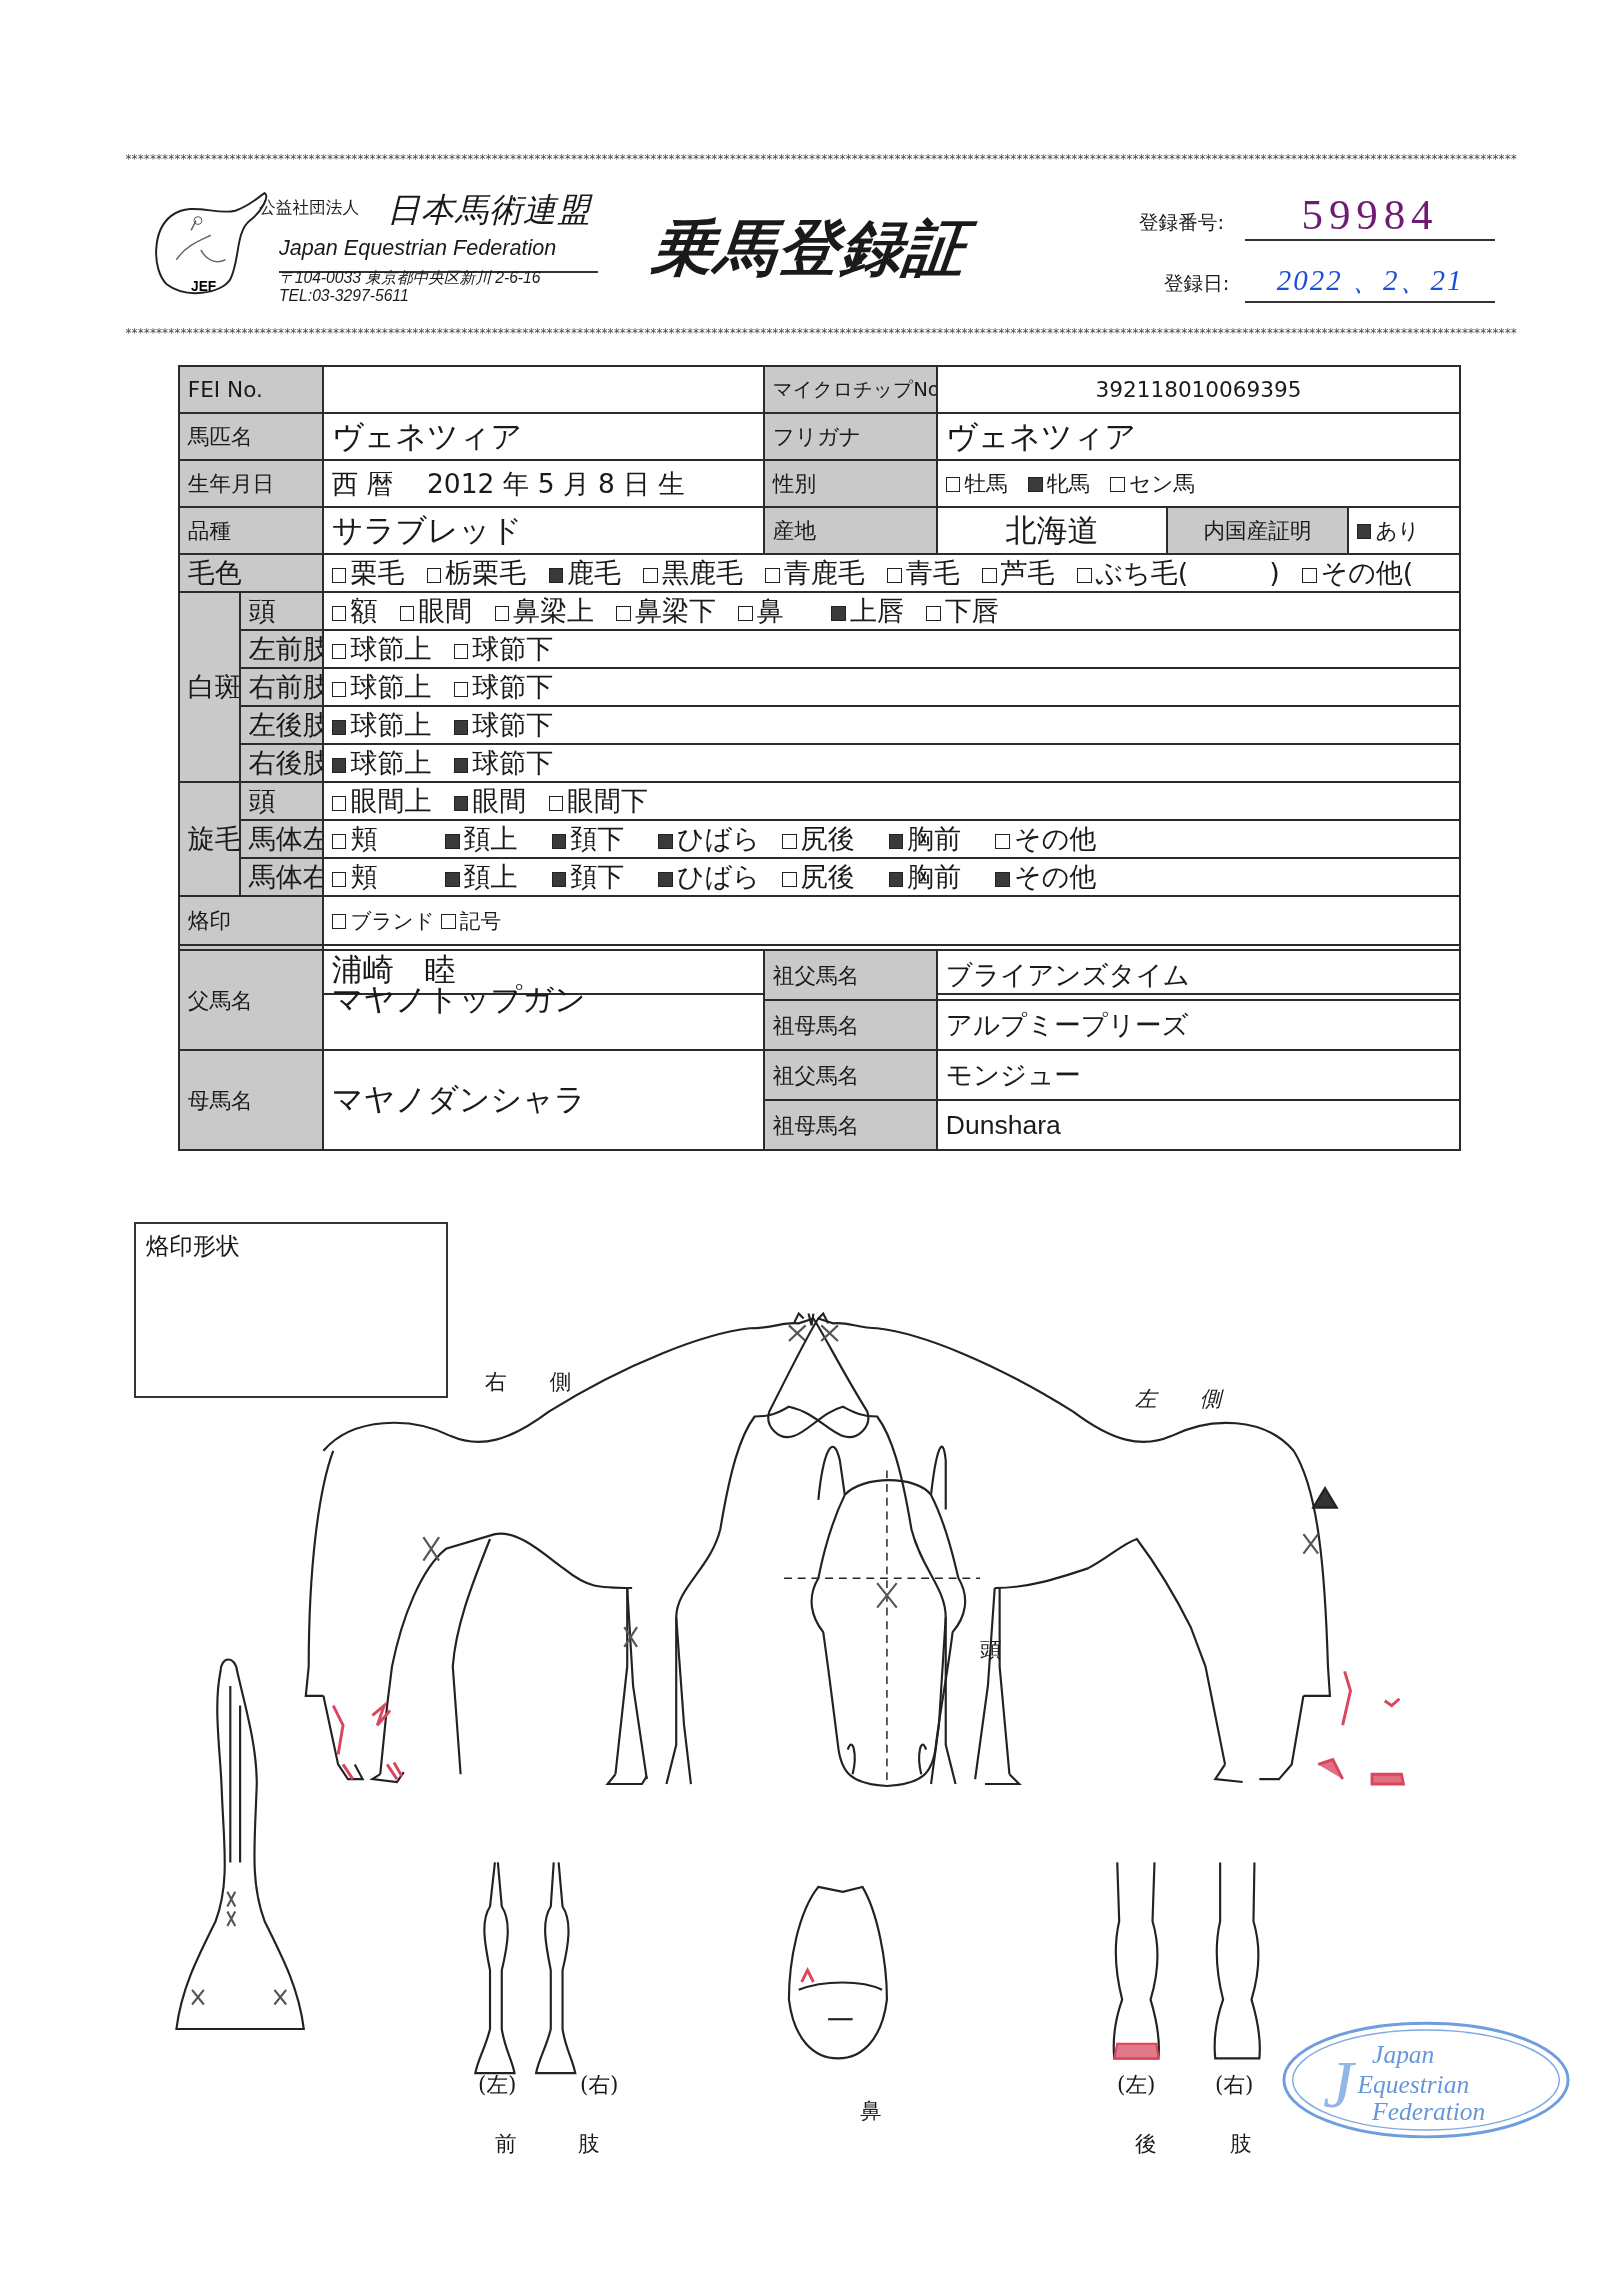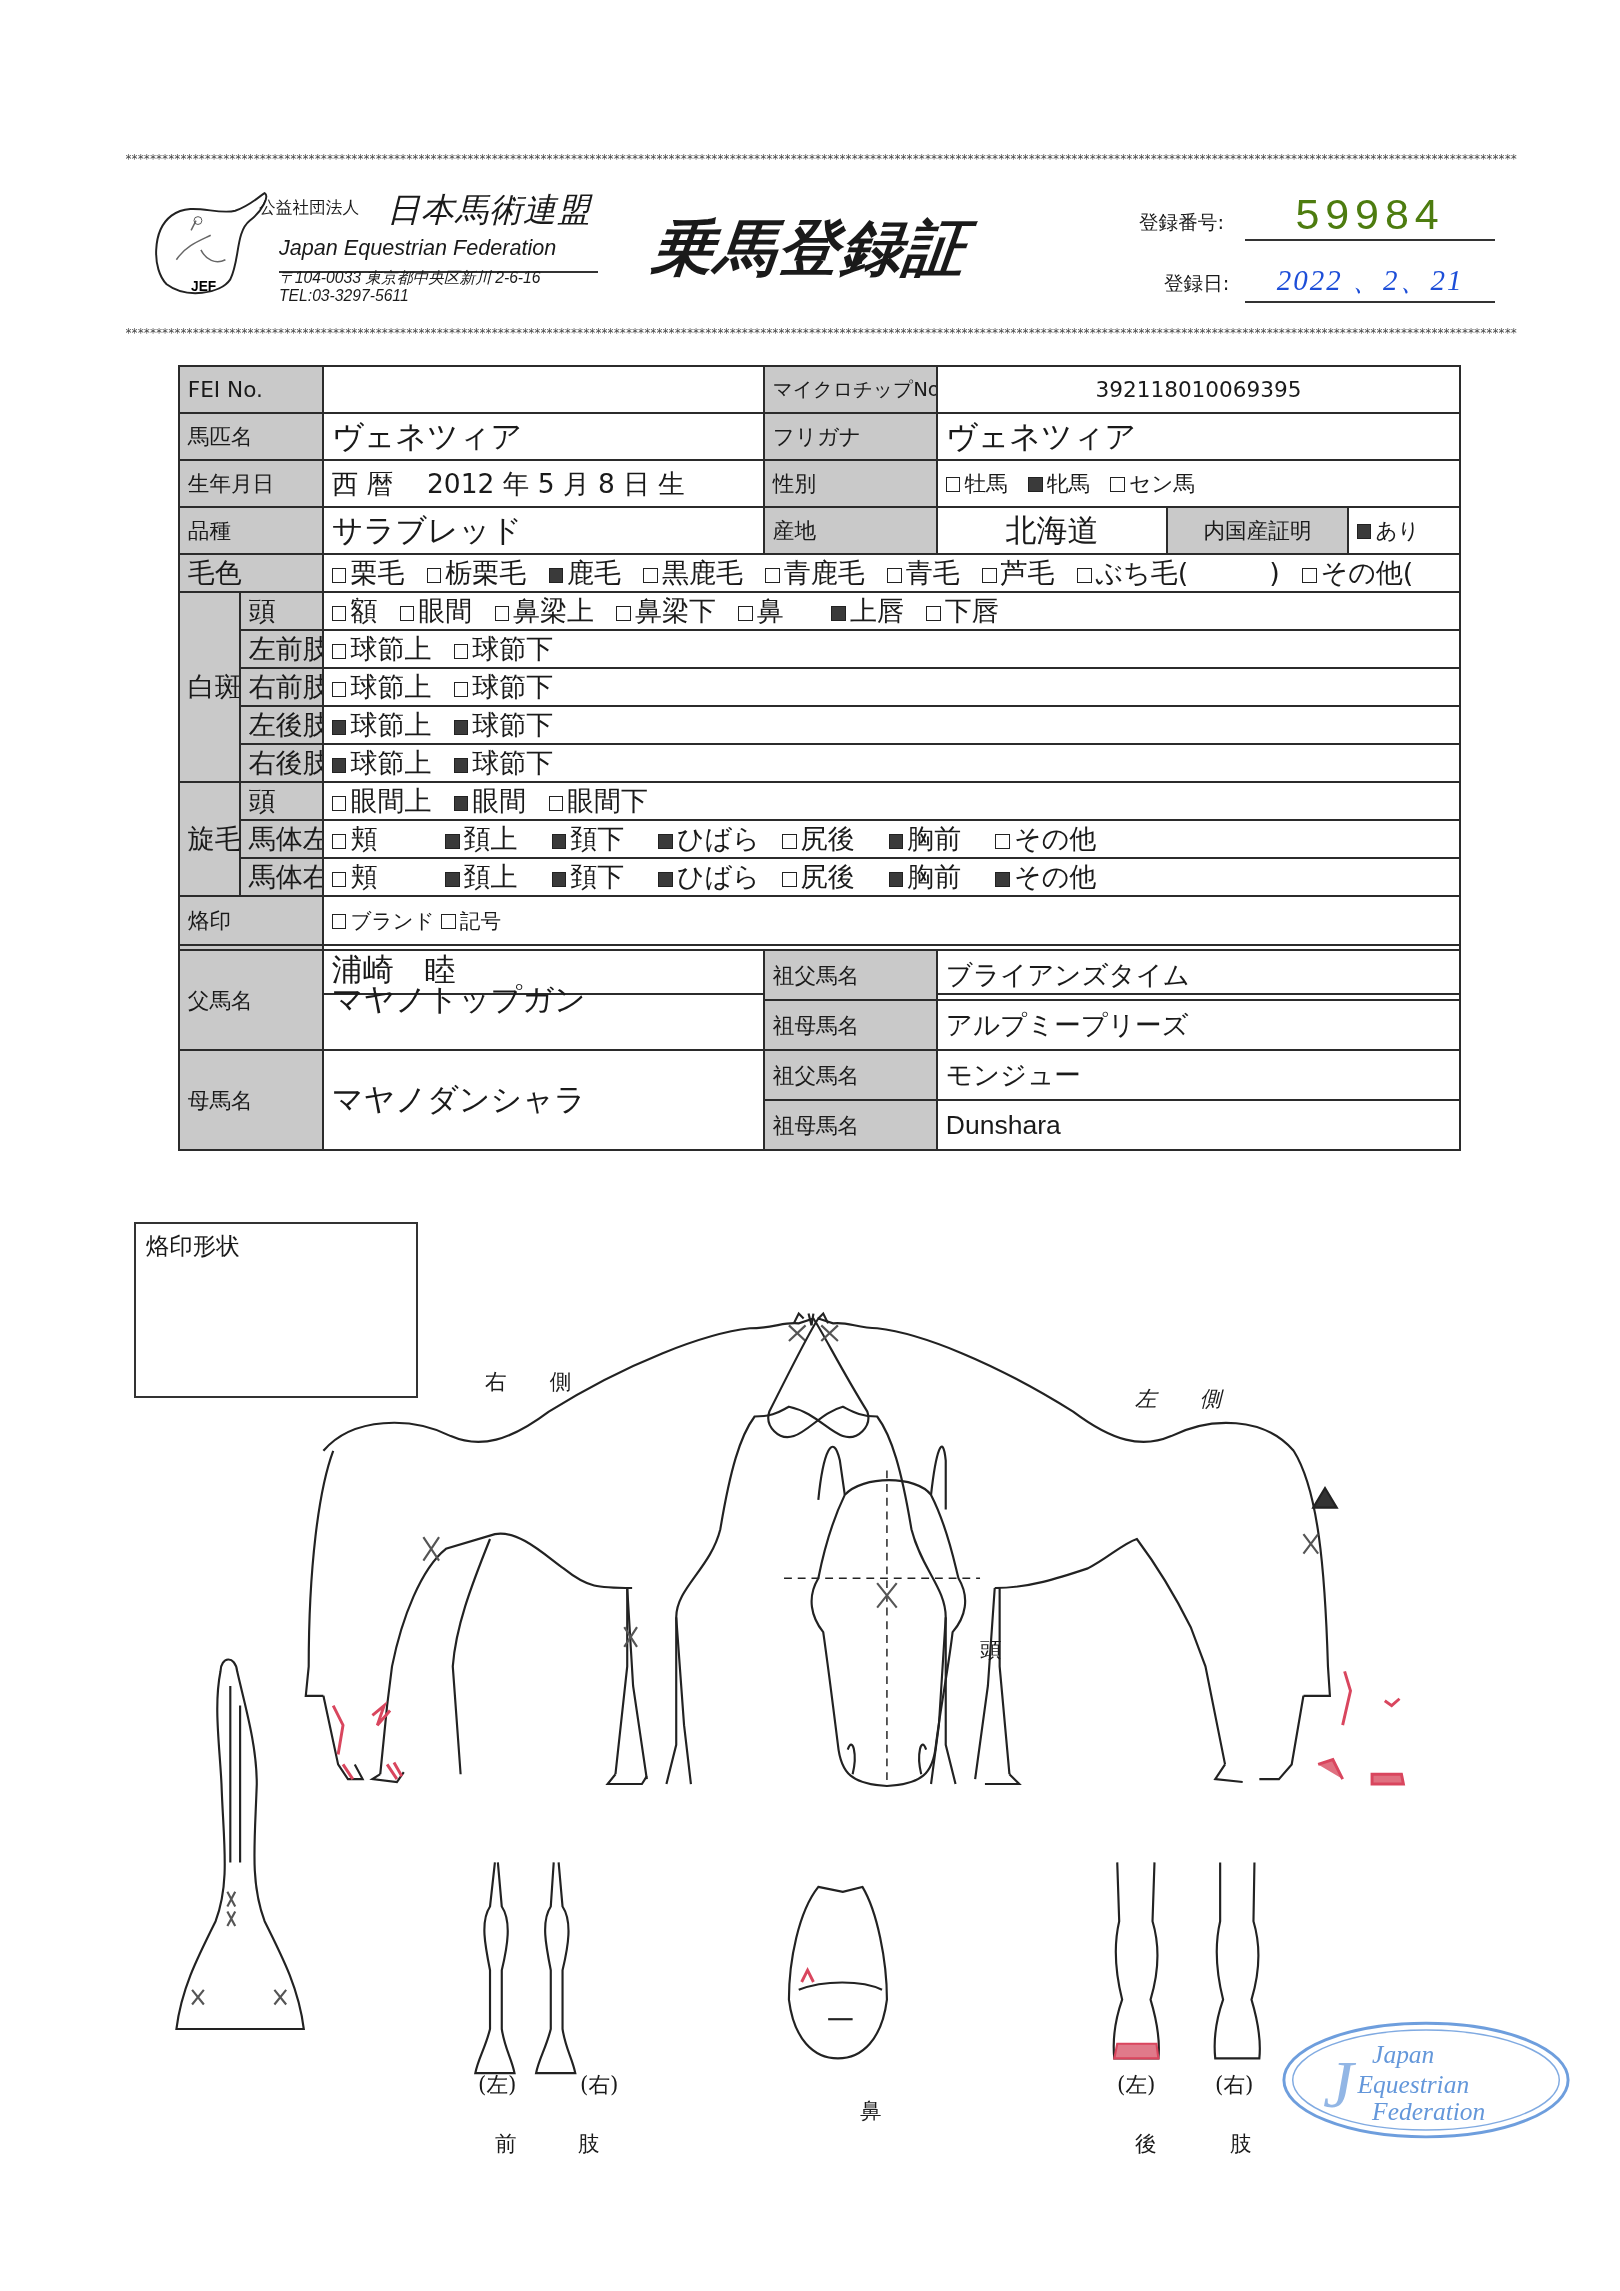--- a/index.html
+++ b/index.html
@@ -15,39 +15,39 @@
   .org-prefix { position: absolute; left: 259px; top: 196px; font-size: 16.7px; }
   .org-name { position: absolute; left: 387px; top: 188px; font-size: 33px; font-style: italic; letter-spacing: 1px; }
   .org-en { position: absolute; left: 279px; top: 235px; font-size: 21.6px; font-style: italic;
             font-family: "Liberation Sans", sans-serif; border-bottom: 2px solid #333; width: 319px; padding-bottom: 10px; }
   .org-addr { position: absolute; left: 279px; top: 269px; font-size: 15.7px; font-style: italic; line-height: 17.6px;
               font-family: "Liberation Sans", sans-serif; }
   .doc-title { position: absolute; left: 652px; top: 208px; font-size: 61px; font-weight: bold; font-style: italic; letter-spacing: 2px;
                transform: skewX(-6deg); }
   .reg-label { position: absolute; font-size: 19.6px; }
   .reg-value { position: absolute; border-bottom: 2px solid #333; text-align: center; }
-  .reg-num { left: 1245px; top: 190px; width: 250px; font-size: 43px; color: #4d7c0f; letter-spacing: 5.9px; font-family: Liberation Sans, sans-serif; }
+  .reg-num { left: 1245px; top: 190px; width: 250px; font-size: 43px; color: #701a75; letter-spacing: 5.9px; font-family: Liberation Serif, serif; }
   .reg-date { left: 1245px; top: 261px; width: 250px; font-size: 29px; color: #1d4ed8; font-family: "Liberation Serif", serif; font-style: italic; letter-spacing: 2px; }
 
   
   table.main { position: absolute; left: 178px; top: 365px; width: 1282px; border-collapse: collapse; table-layout: fixed; }
   table.main td { border: 2px solid #2b2b2b; padding: 0 7.8px; font-size: 21.6px; white-space: nowrap; overflow: hidden; }
   td.lbl { background: #c9c9c9; font-size: 20.6px; }
   td.lbl.small { font-size: 19.6px; }
   .big { font-size: 31px !important; }
   .center { text-align: center; }
   .cb { display: inline-block; width: 14.7px; height: 14.7px; border: 1.5px solid #222; vertical-align: -1px; margin-right: 3.9px; box-sizing: border-box; }
   .cb.on { background: #3a3a3a; }
   .opt { display: inline-block; margin-right: 13.7px; }
   tr.h50 td { height: 47px; }
   tr.h30 td { height: 28px; font-size: 27px; margin-left: 25px; }
   tr.h48 td { height: 45px; }
 
   
-  .brand-box { position: absolute; left: 134px; top: 1222px; width: 280px; height: 172px; border: 2px solid #333; }
+  .brand-box { position: absolute; left: 134px; top: 1222px; width: 280px; height: 172px; border: 2px solid #333; padding-left: 30px; }
   .brand-box span { position: absolute; left: 9.8px; top: 5.9px; font-size: 23.5px; }
 
   .diagram-label { position: absolute; font-size: 21.6px; font-family: "DejaVu Serif", serif; }
   svg.drawing { position: absolute; left: 0; top: 0; }
 
   .stamp { position: absolute; left: 1279px; top: 2019px; width: 294px; height: 123px; }
 </style>
 </head>
 <body>
 

